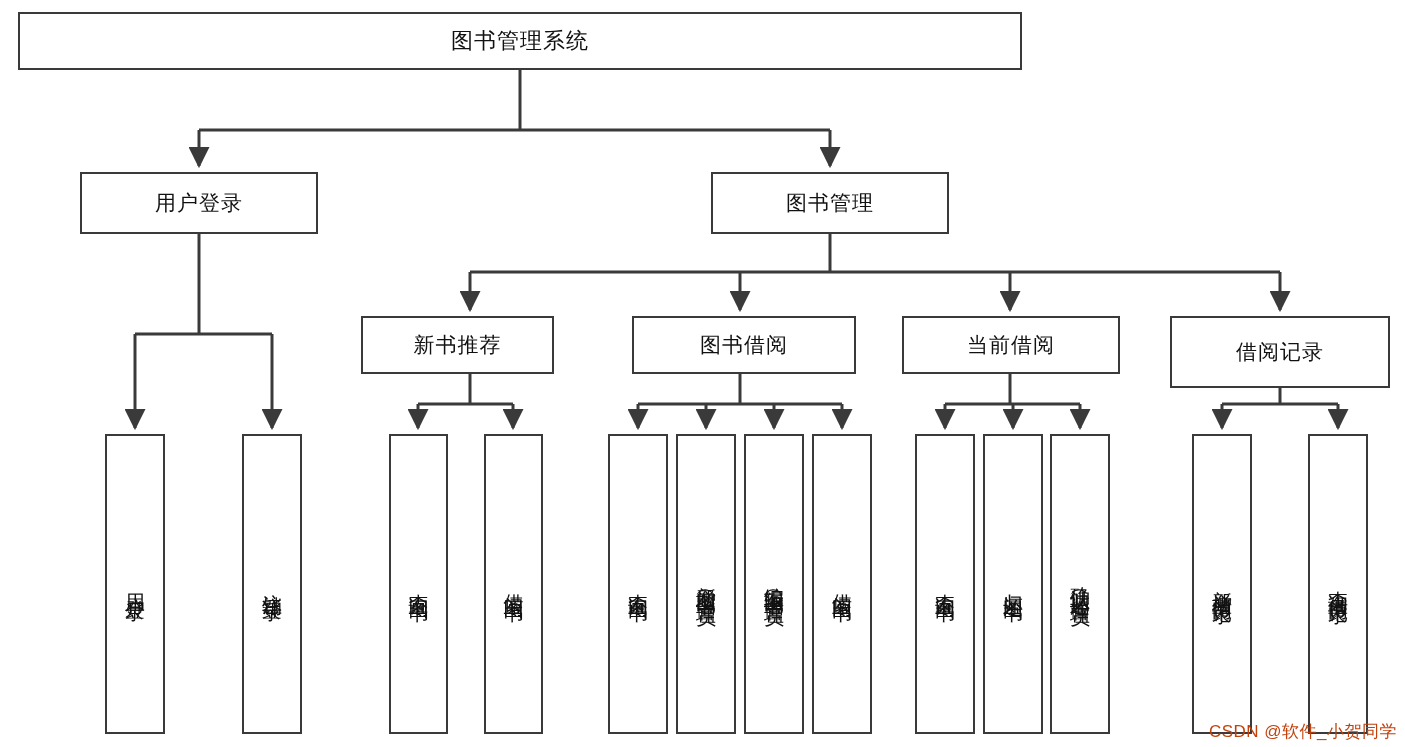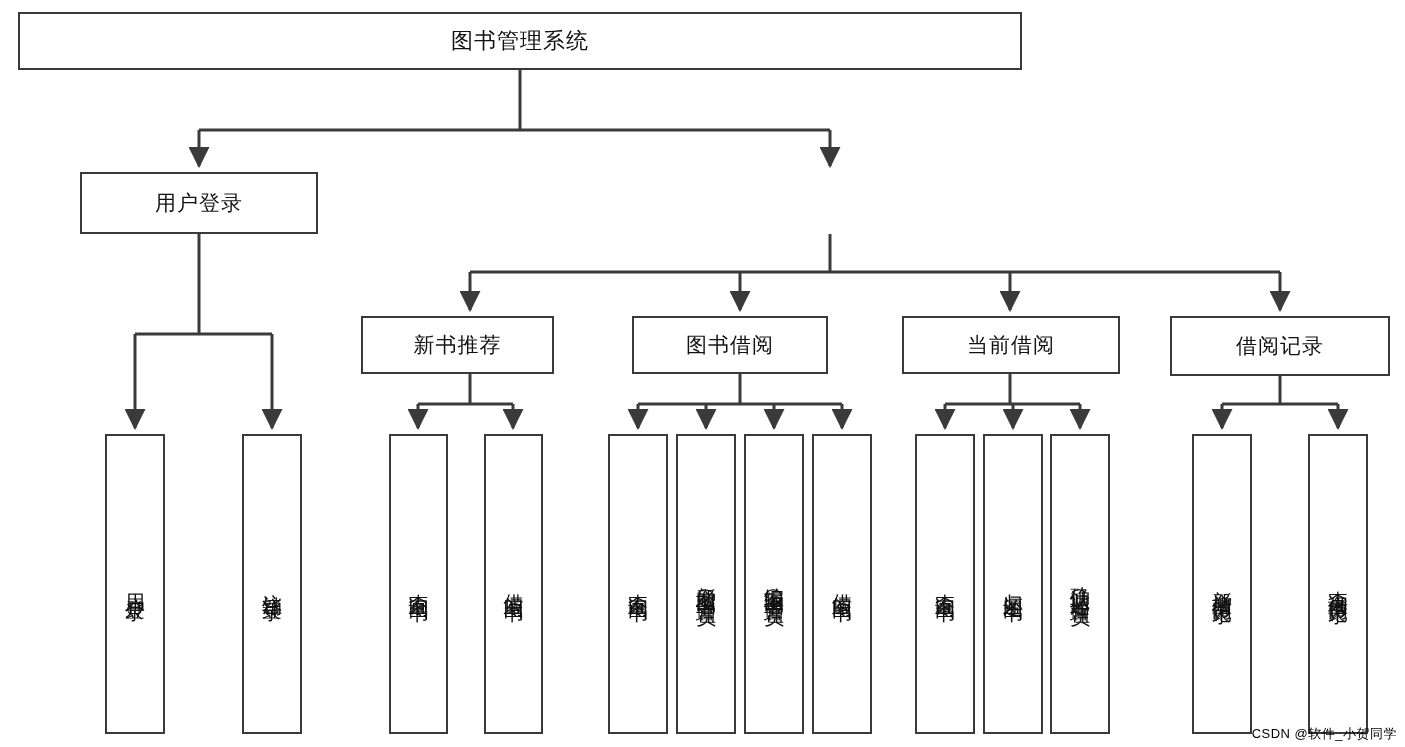--- a/index.html
+++ b/index.html
@@ -57,22 +57,22 @@
     white-space: nowrap;
   }
   .v-node .node-label {
     writing-mode: vertical-rl;
     text-orientation: upright;
   }
   #watermark {
     position: absolute;
     right: 8px;
     bottom: 4px;
-    font-size: 13px;
-    color: #000000;
+    font-size: 17px;
+    color: #c2410c;
     white-space: nowrap;
     letter-spacing: 0.5px;
   }
 </style>
 </head>
 <body>
 
 <div id="diagram-root">
 
   <svg id="edge-layer" viewBox="0 0 1405 747" xmlns="http://www.w3.org/2000/svg">
@@ -125,31 +125,34 @@
     </g>
   </svg>
 
   <div class="node h-node root-node" style="left:18px; top:12px; width:1004px; height:58px;justify-content:center;">
     <span class="node-label">图书管理系统</span>
   </div>
 
   <div class="node h-node" style="left:80px; top:172px; width:238px; height:62px;">
     <span class="node-label">用户登录</span>
   </div>
+  <div class="node h-node" style="left:711px; top:172px; width:238px; height:62px;">
+    <span class="node-label">图书管理</span>
+  </div>
 
   <div class="node h-node" style="left:361px; top:316px; width:193px; height:58px;">
     <span class="node-label">新书推荐</span>
   </div>
-  <div class="node h-node" style="left:632px; top:316px; width:196px; height:58px;">
+  <div class="node h-node" style="left:632px; top:316px; width:224px; height:58px;">
     <span class="node-label">图书借阅</span>
   </div>
   <div class="node h-node" style="left:902px; top:316px; width:218px; height:58px;justify-content:center;">
     <span class="node-label">当前借阅</span>
   </div>
-  <div class="node h-node" style="left:1170px; top:316px; width:220px; height:60px;">
+  <div class="node h-node" style="left:1170px; top:316px; width:220px; height:72px;">
     <span class="node-label">借阅记录</span>
   </div>
 
   <div class="node v-node" style="left:105px; top:434px; width:60px; height:300px;">
     <span class="node-label">用户登录</span>
   </div>
   <div class="node v-node" style="left:242px; top:434px; width:60px; height:300px;">
     <span class="node-label">注销登录</span>
   </div>
 

